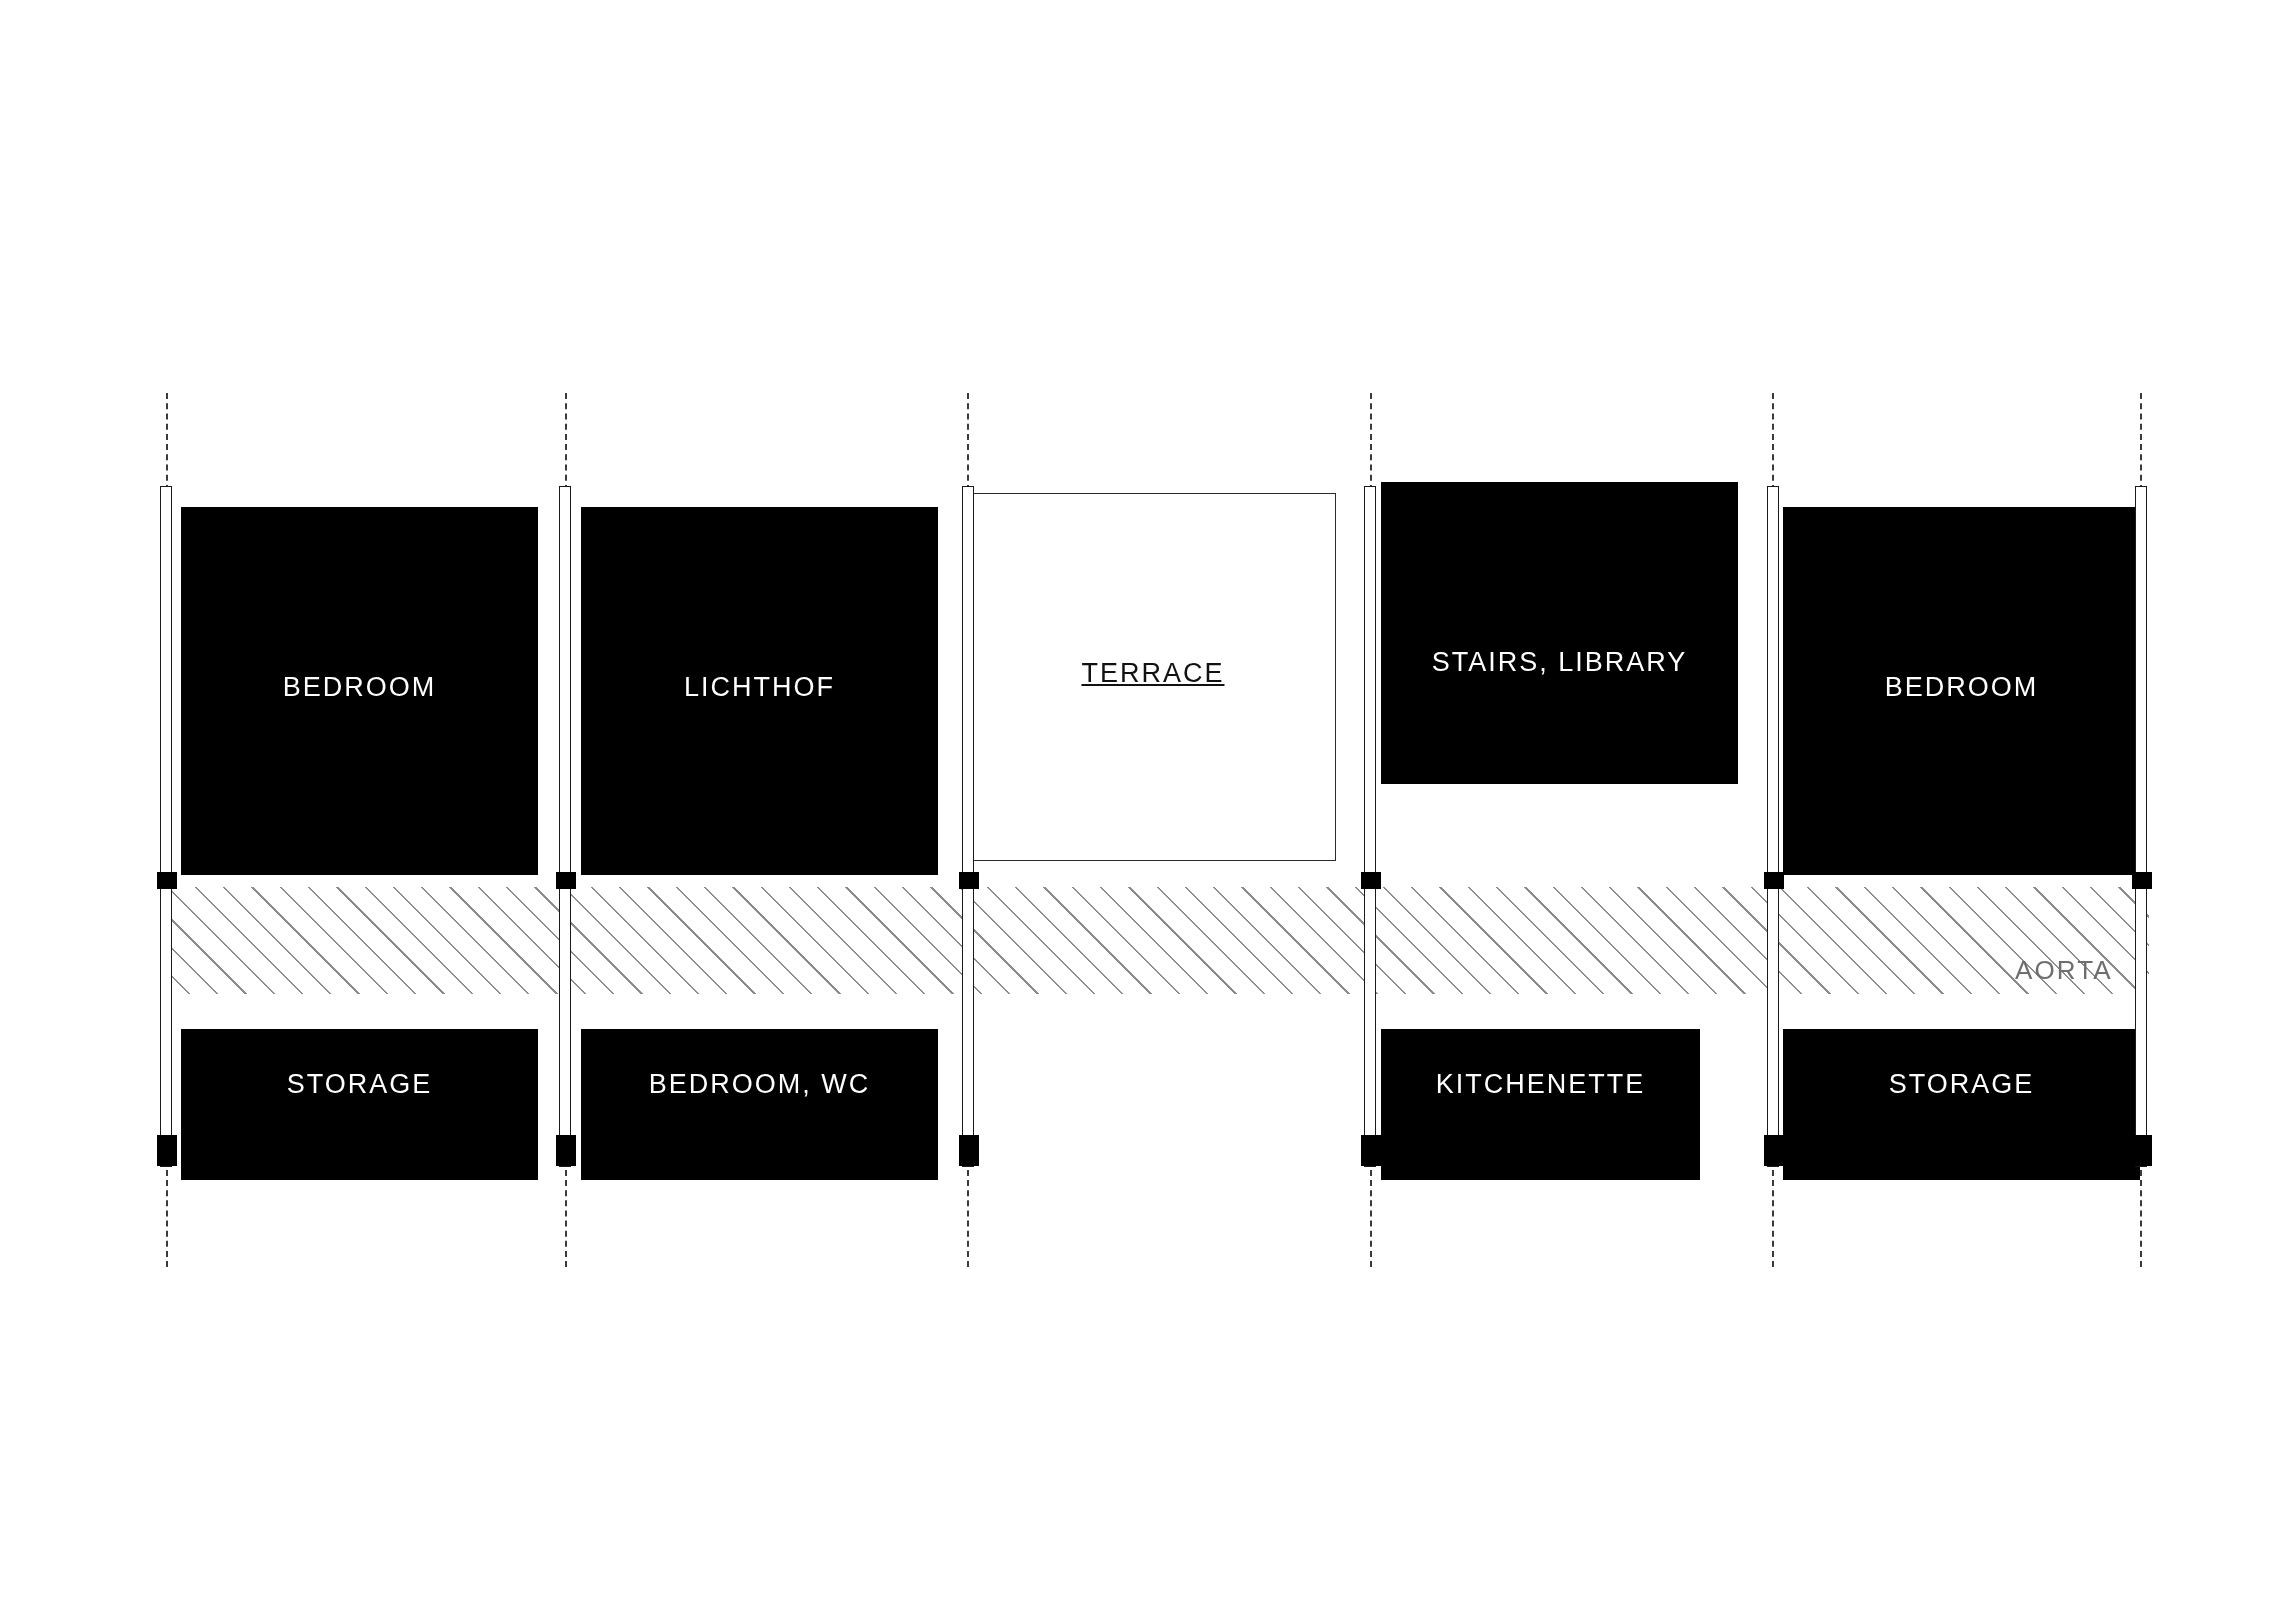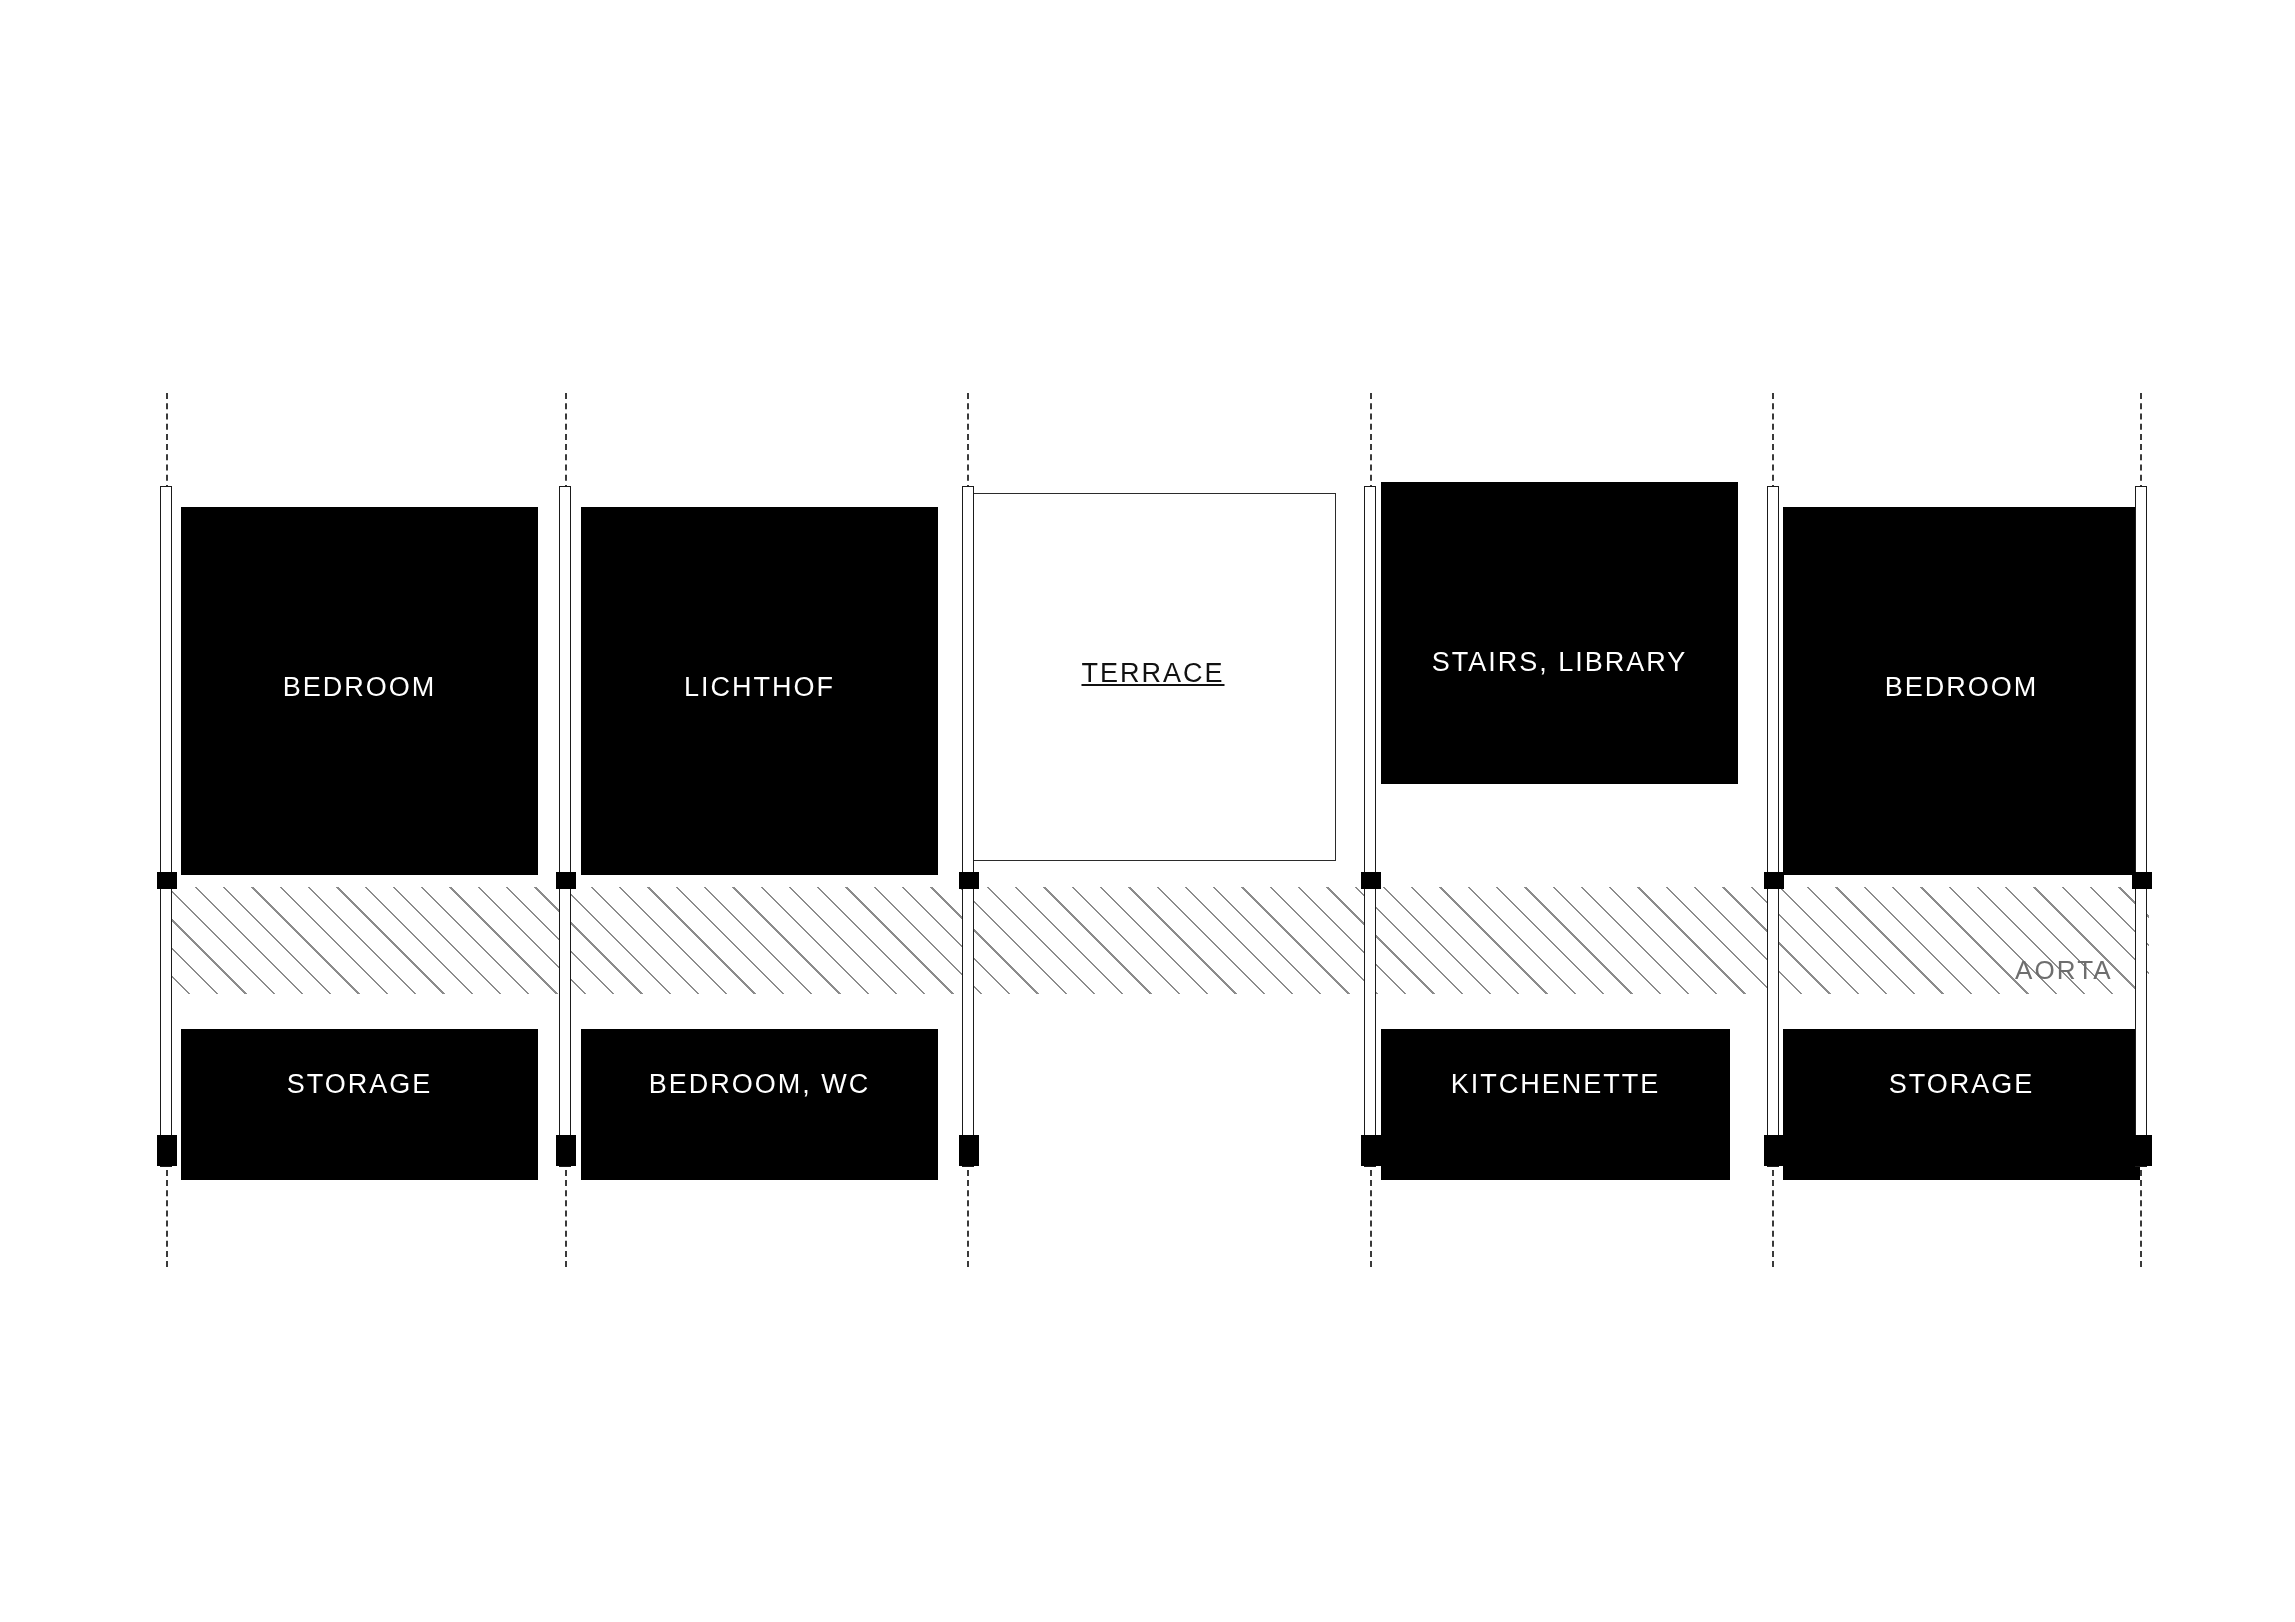--- a/index.html
+++ b/index.html
@@ -149,21 +149,21 @@
 
   <div class="room solid lower" style="left:181px;top:1015px;width:357px;height:151px;">
     <span class="room-label">STORAGE</span>
   </div>
 
   <div class="room solid lower" style="left:581px;top:1015px;width:357px;height:151px;">
     <span class="room-label">BEDROOM, WC</span>
   </div>
 
 
-  <div class="room solid lower" style="left:1381px;top:1015px;width:349px;height:151px;">
+  <div class="room solid lower" style="left:1381px;top:1015px;width:319px;height:151px;">
     <span class="room-label">KITCHENETTE</span>
   </div>
 
   <div class="room solid lower" style="left:1783px;top:1015px;width:357px;height:151px;">
     <span class="room-label">STORAGE</span>
   </div>
 
   <div class="node" style="left:157px;top:872px;width:19.6px;height:17px;"></div>
   <div class="node" style="left:556px;top:872px;width:19.6px;height:17px;"></div>
   <div class="node" style="left:959px;top:872px;width:19.6px;height:17px;"></div>

